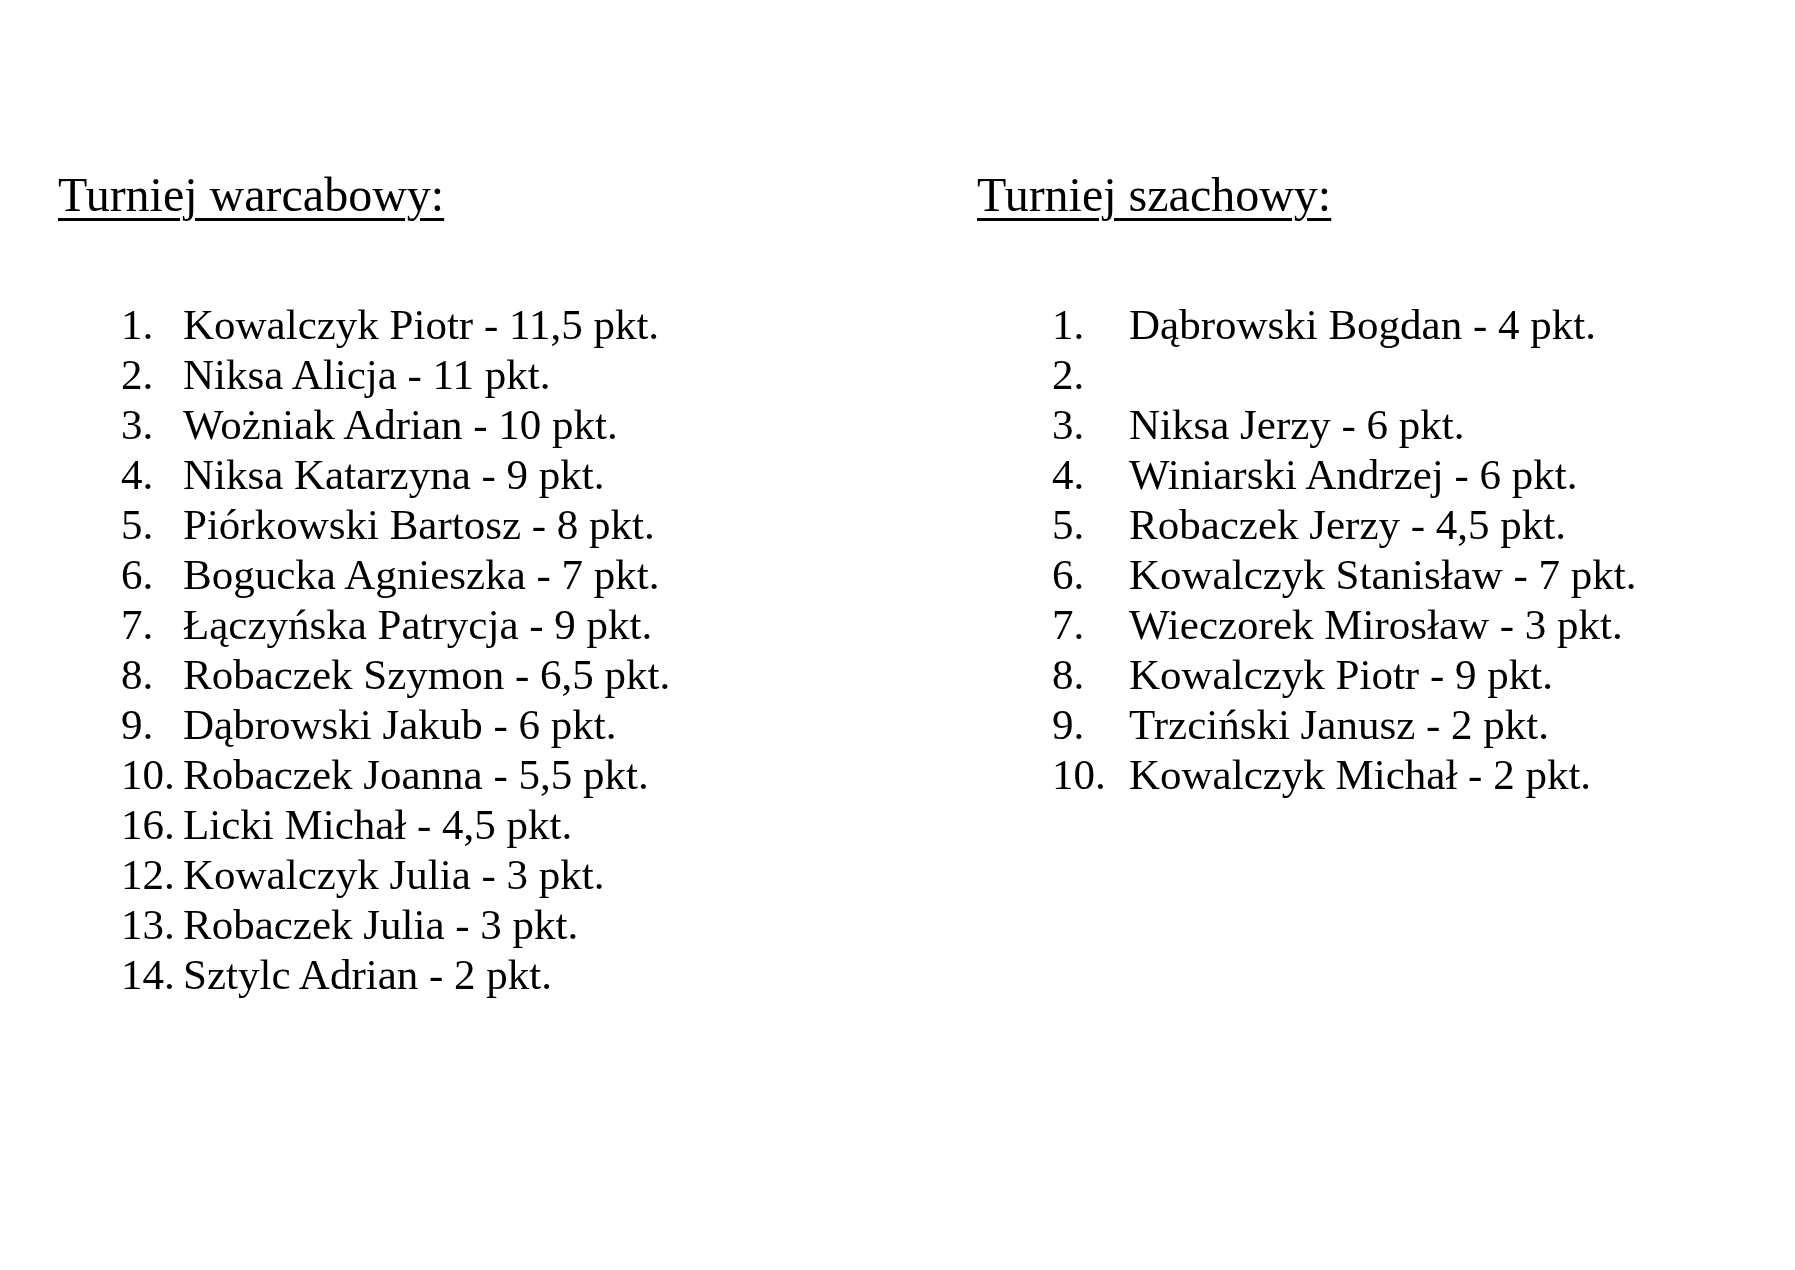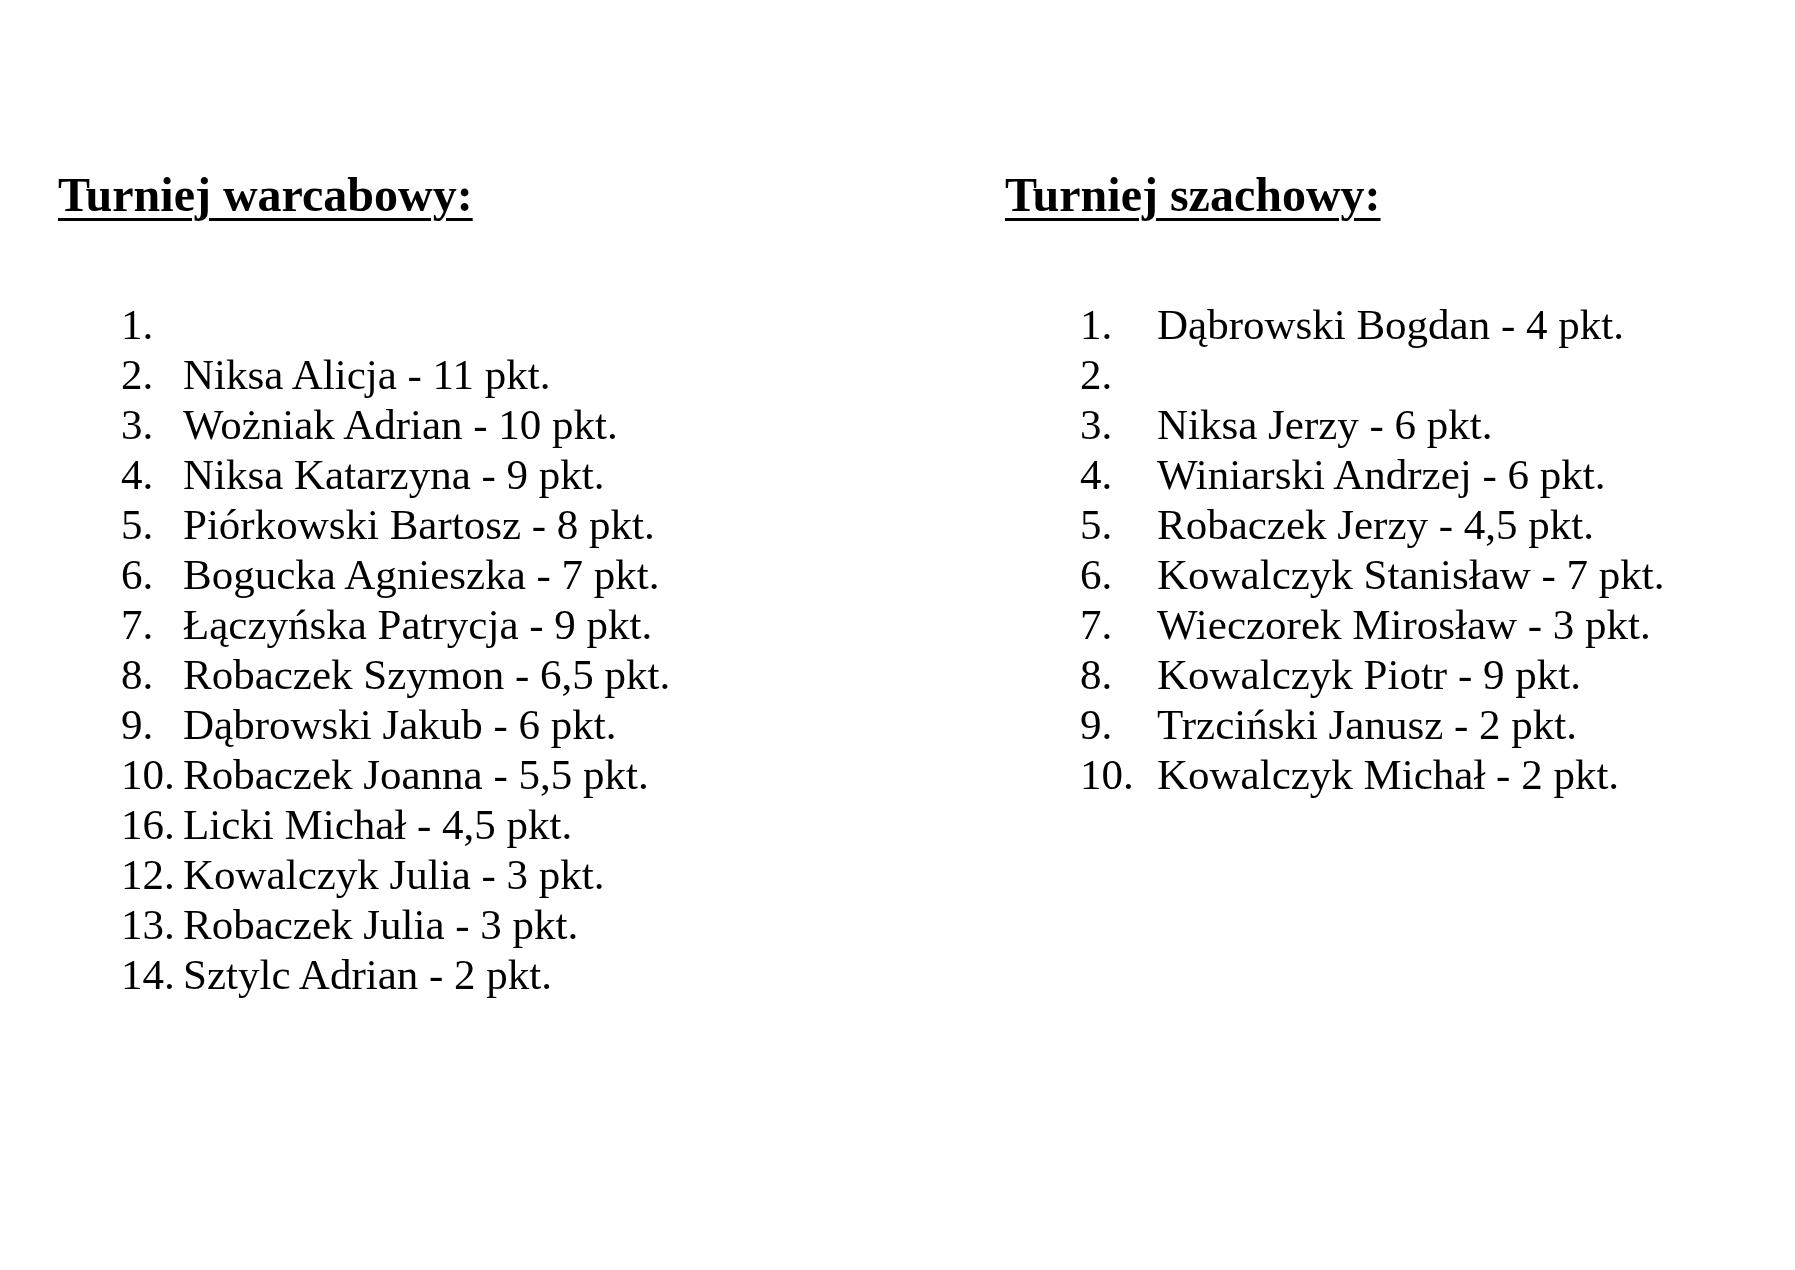--- a/index.html
+++ b/index.html
@@ -13,26 +13,26 @@
     color: #000000;
     font-family: "Liberation Serif", serif;
     position: relative;
     overflow: hidden;
   }
   .column {
     position: absolute;
     top: 167px;
   }
   .column-left  { left: 58px;  }
-  .column-right { left: 1005px; }
+  .column-right { left: 977px; }
   .heading {
     margin: 0;
     font-size: 48px;
     line-height: 56px;
-    font-weight: bold;
+    font-weight: normal;
     text-decoration: underline;
     text-decoration-thickness: 3px;
     text-underline-offset: 7px;
     white-space: nowrap;
   }
   .list {
     list-style: none;
     margin: 77px 0 0 0;
     padding: 0;
     font-size: 43px;
@@ -55,20 +55,21 @@
 </head>
 <body>
 
 <main>
 
   <section class="column column-left">
     <h2 class="heading">Turniej warcabowy:</h2>
     <ol class="list">
         <li class="row">
           <span class="num">1.</span>
+          <span class="txt">Kowalczyk Piotr - 11,5 pkt.</span>
         </li>
         <li class="row">
           <span class="num">2.</span>
           <span class="txt">Niksa Alicja - 11 pkt.</span>
         </li>
         <li class="row">
           <span class="num">3.</span>
           <span class="txt">Wożniak Adrian - 10 pkt.</span>
         </li>
         <li class="row">

